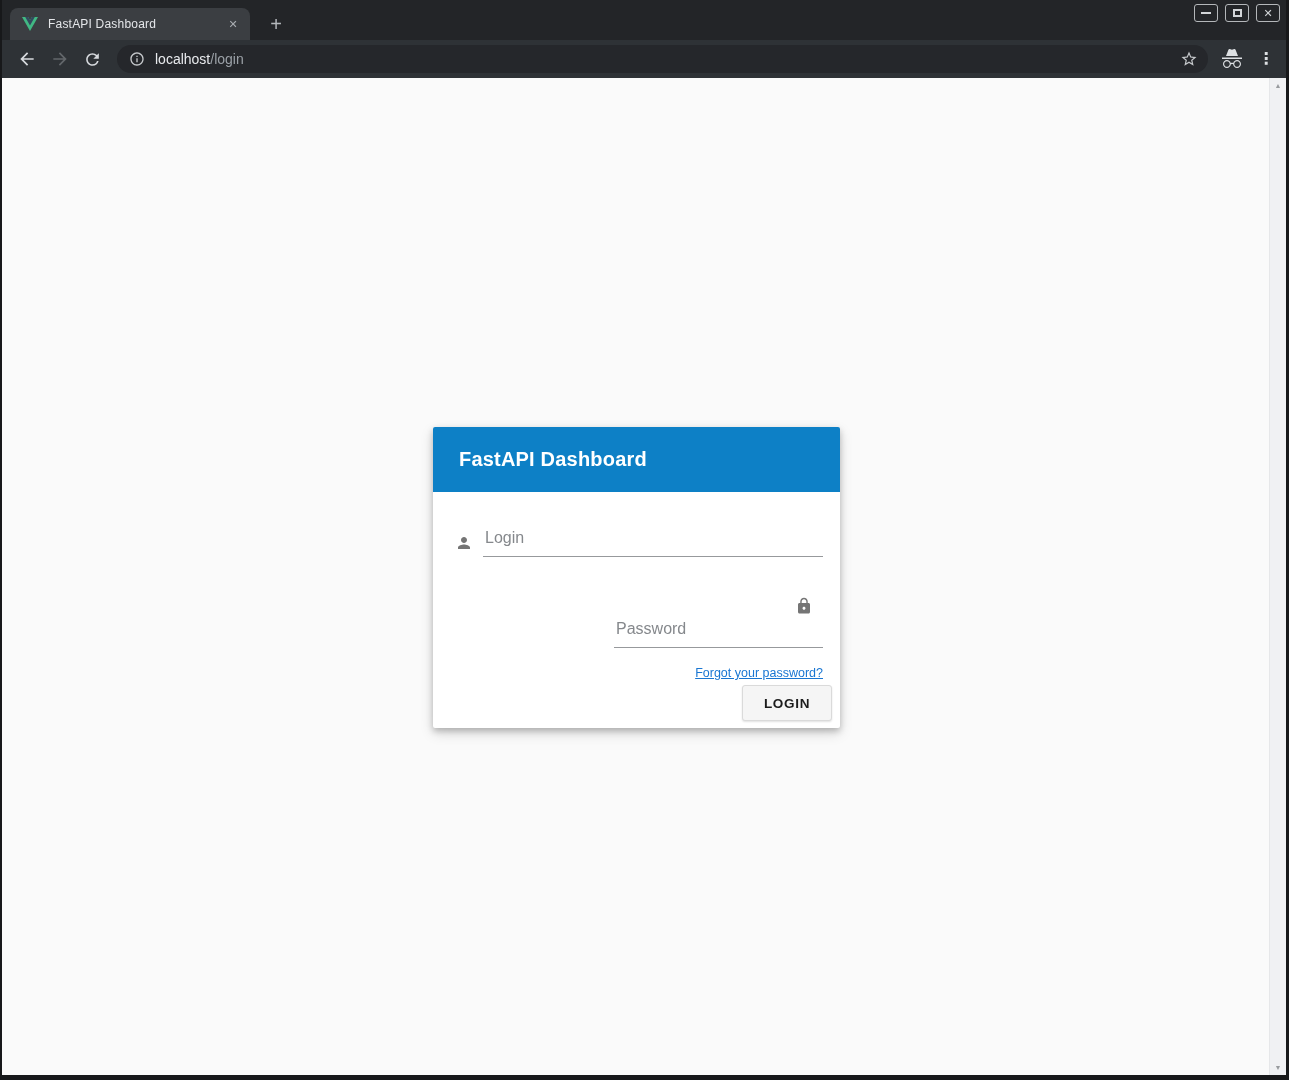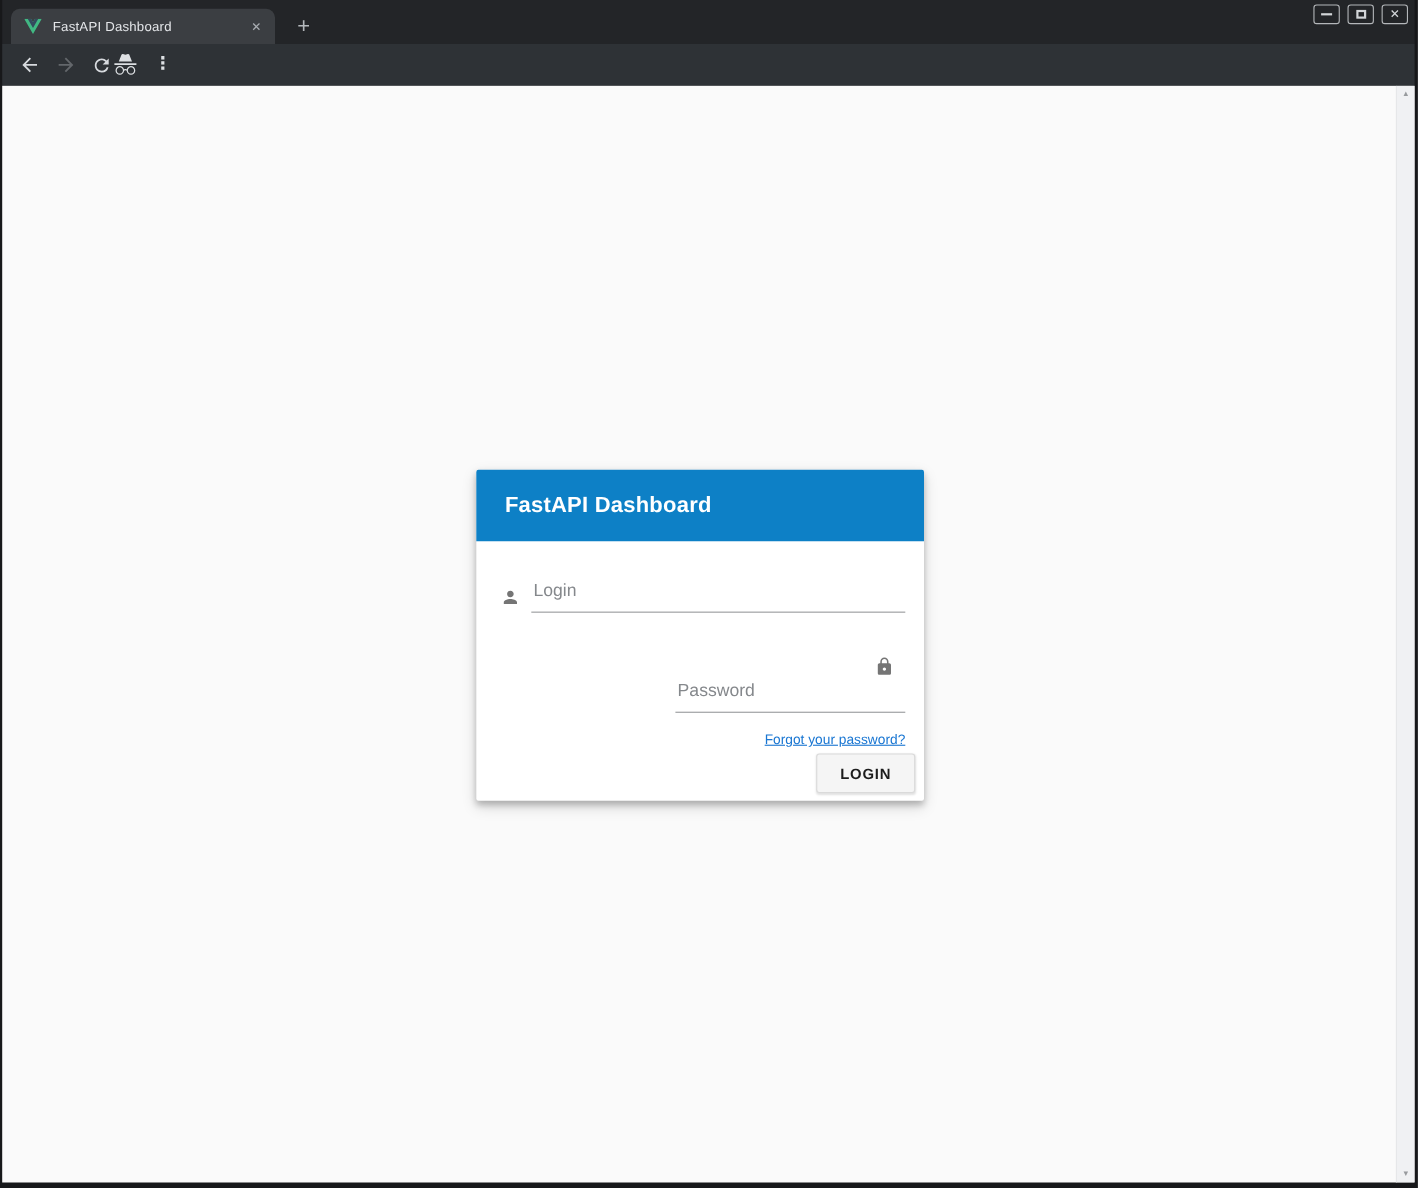--- a/index.html
+++ b/index.html
@@ -158,20 +158,30 @@
   <svg class="nav-icon nav-back" width="20" height="20" viewBox="0 0 24 24" fill="#d7dade">
     <path d="M20 11H7.83l5.59-5.59L12 4l-8 8 8 8 1.41-1.41L7.83 13H20v-2z"></path>
   </svg>
   <svg class="nav-icon nav-fwd" width="20" height="20" viewBox="0 0 24 24" fill="#63676b">
     <path d="M12 4l-1.41 1.41L16.17 11H4v2h12.17l-5.58 5.59L12 20l8-8z"></path>
   </svg>
   <svg class="nav-icon nav-reload" width="19" height="19" viewBox="0 0 24 24" fill="#d7dade">
     <path d="M17.65 6.35A7.96 7.96 0 0 0 12 4c-4.42 0-7.99 3.58-7.99 8S7.58 20 12 20a7.98 7.98 0 0 0 7.73-6h-2.08A5.99 5.99 0 0 1 12 18c-3.31 0-6-2.69-6-6s2.69-6 6-6c1.66 0 3.14.69 4.22 1.78L13 11h7V4l-2.35 2.35z"></path>
   </svg>
 
+  <div class="omnibox">
+    <svg class="omni-info" width="16" height="16" viewBox="0 0 24 24" fill="#c6c9cc">
+      <path d="M11 7h2v2h-2zm0 4h2v6h-2zm1-9C6.48 2 2 6.48 2 12s4.48 10 10 10 10-4.48 10-10S17.52 2 12 2zm0 18c-4.41 0-8-3.59-8-8s3.59-8 8-8 8 3.59 8 8-3.59 8-8 8z"></path>
+    </svg>
+    <span class="omni-url"><span class="omni-host">localhost</span><span class="omni-path">/login</span></span>
+    <span class="omni-spacer"></span>
+    <svg class="omni-star" width="18" height="18" viewBox="0 0 24 24" fill="#c6c9cc">
+      <path d="M22 9.24l-7.19-.62L12 2 9.19 8.63 2 9.24l5.46 4.73L5.82 21 12 17.27 18.18 21l-1.63-7.03L22 9.24zM12 15.4l-3.76 2.27 1-4.28-3.32-2.88 4.38-.38L12 6.1l1.71 4.04 4.38.38-3.32 2.88 1 4.28L12 15.4z"></path>
+    </svg>
+  </div>
 
   <svg class="incognito-badge" width="24" height="24" viewBox="0 0 24 24" fill="#dde0e3">
     <path d="M17.06 13c-1.86 0-3.42 1.33-3.82 3.1-.95-.41-1.82-.3-2.48-.01C10.35 14.31 8.79 13 6.94 13 4.77 13 3 14.79 3 17s1.77 4 3.94 4c2.06 0 3.74-1.62 3.9-3.68.34-.24 1.23-.69 2.32.02.18 2.05 1.84 3.66 3.9 3.66 2.17 0 3.94-1.79 3.94-4s-1.77-4-3.94-4zM6.94 19.86c-1.56 0-2.81-1.28-2.81-2.86s1.26-2.86 2.81-2.86 2.81 1.28 2.81 2.86-1.25 2.86-2.81 2.86zm10.12 0c-1.56 0-2.81-1.28-2.81-2.86s1.25-2.86 2.81-2.86 2.81 1.28 2.81 2.86-1.25 2.86-2.81 2.86zM22 10.5H2V12h20v-1.5zm-6.47-7.87c-.22-.49-.78-.75-1.31-.58L12 2.79l-2.23-.74-.05-.01c-.53-.15-1.09.13-1.29.64L6 9h12l-2.44-6.32-.03-.05z"></path>
   </svg>
   <div class="menu-dots">⋮</div>
 </div>
 
 <div class="content">
 
   <div class="card">

